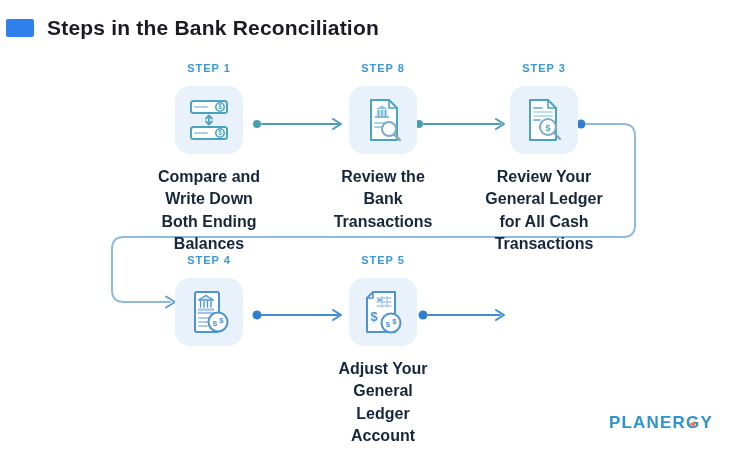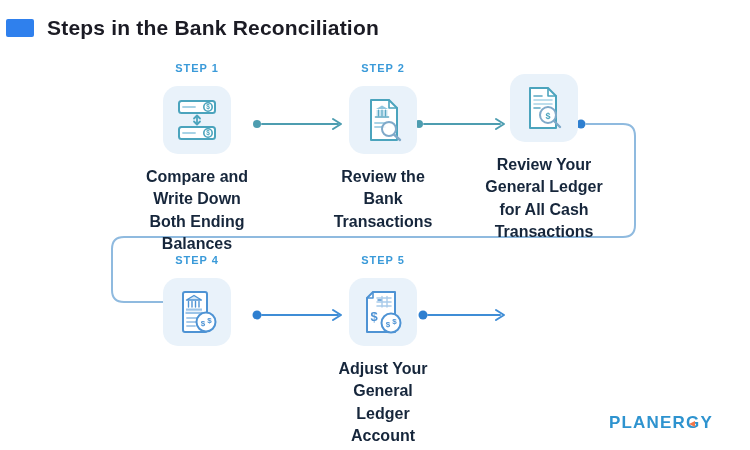--- a/index.html
+++ b/index.html
@@ -17,21 +17,21 @@
   .tile{
     width:68px;height:68px;border-radius:15px;background:#E9F2FA;
     margin:12px auto 0;display:flex;align-items:center;justify-content:center;
   }
   .caption{
     font-size:16px;font-weight:700;color:#16263B;line-height:1.4;
     margin:12px auto 0;
   }
   .w120{width:120px}.w110{width:110px}.w125{width:125px}.w100{width:100px}.w75{width:75px}
   
-  .c1{left:112px}.c2{left:298px}.c3{left:459px}
+  .c1{left:124px}.c2{left:298px}.c3{left:459px}
   .r1{top:62px}.r2{top:254px}
   
   .connectors{position:absolute;left:0;top:0;pointer-events:none;}
   
   .logo{
     position:absolute;right:37px;top:413px;font-size:17px;font-weight:700;
     letter-spacing:1.2px;color:#2E93CF;
   }
   .logo-accent{
     position:absolute;right:18px;top:8px;width:6px;height:6px;background:#F2784B;
@@ -95,39 +95,40 @@
         <rect x="6" y="31" width="36" height="12" rx="2.5" stroke="#4BA4BD" stroke-width="2" fill="#fff"></rect>
         <path d="M10 37 H22" stroke="#A8D3E6" stroke-width="1.8"></path>
         <circle cx="35" cy="37" r="4.2" stroke="#4BA4BD" stroke-width="1.6" fill="#fff"></circle>
         <text x="35" y="39.4" text-anchor="middle" font-size="6.5" font-weight="bold" fill="#4BA4BD" stroke="none" font-family="Liberation Sans, sans-serif">$</text>
       </svg>
     </div>
     <div class="caption w120">Compare and Write Down Both Ending Balances</div>
   </div>
 
   <div class="step c2 r1">
-    <div class="step-label">STEP 2</div>
+    <div class="step-label">STEP 8</div>
     <div class="tile">
       <svg width="48" height="48" viewBox="0 0 48 48" fill="none" stroke-linecap="round" stroke-linejoin="round">
         <path d="M12 4 H30 L38 12 V44 H12 Z" stroke="#4BA4BD" stroke-width="2" fill="#fff"></path>
         <path d="M30 4 V12 H38" stroke="#4BA4BD" stroke-width="1.6"></path>
         <path d="M17 13 L23 9.5 L29 13 Z" fill="#8FC6DE"></path>
         <rect x="17.5" y="14" width="11" height="6" fill="#C8E4F0"></rect>
         <path d="M19.5 14 V20 M23 14 V20 M26.5 14 V20" stroke="#5BA8C4" stroke-width="1.2"></path>
         <path d="M16.5 21 H29.5" stroke="#5BA8C4" stroke-width="1.6"></path>
         <path d="M16 27 H32" stroke="#A8D3E6" stroke-width="1.8"></path>
         <path d="M16 31 H26" stroke="#A8D3E6" stroke-width="1.8"></path>
         <circle cx="30" cy="33" r="7" stroke="#7FA9C9" stroke-width="2" fill="#ffffff" fill-opacity="0.85"></circle>
         <path d="M35 38.5 L41 44" stroke="#7FA9C9" stroke-width="2.4"></path>
       </svg>
     </div>
     <div class="caption w110">Review the Bank Transactions</div>
   </div>
 
   <div class="step c3 r1">
+    <div class="step-label">STEP 3</div>
     <div class="tile">
       <svg width="48" height="48" viewBox="0 0 48 48" fill="none" stroke-linecap="round" stroke-linejoin="round">
         <path d="M10 4 H28 L36 12 V44 H10 Z" stroke="#4BA4BD" stroke-width="2" fill="#fff"></path>
         <path d="M28 4 V12 H36" stroke="#4BA4BD" stroke-width="1.6"></path>
         <path d="M14 12 H22" stroke="#5BA8C4" stroke-width="1.6"></path>
         <path d="M14 16 H32" stroke="#A8D3E6" stroke-width="1.6"></path>
         <path d="M14 20 H32" stroke="#A8D3E6" stroke-width="1.6"></path>
         <path d="M14 24 H20" stroke="#5BA8C4" stroke-width="1.6"></path>
         <circle cx="28" cy="31" r="8" stroke="#7FA9C9" stroke-width="2" fill="#ffffff" fill-opacity="0.9"></circle>
         <text x="28" y="34.5" text-anchor="middle" font-size="9" font-weight="bold" fill="#4BA4BD" stroke="none" font-family="Liberation Sans, sans-serif">$</text>

